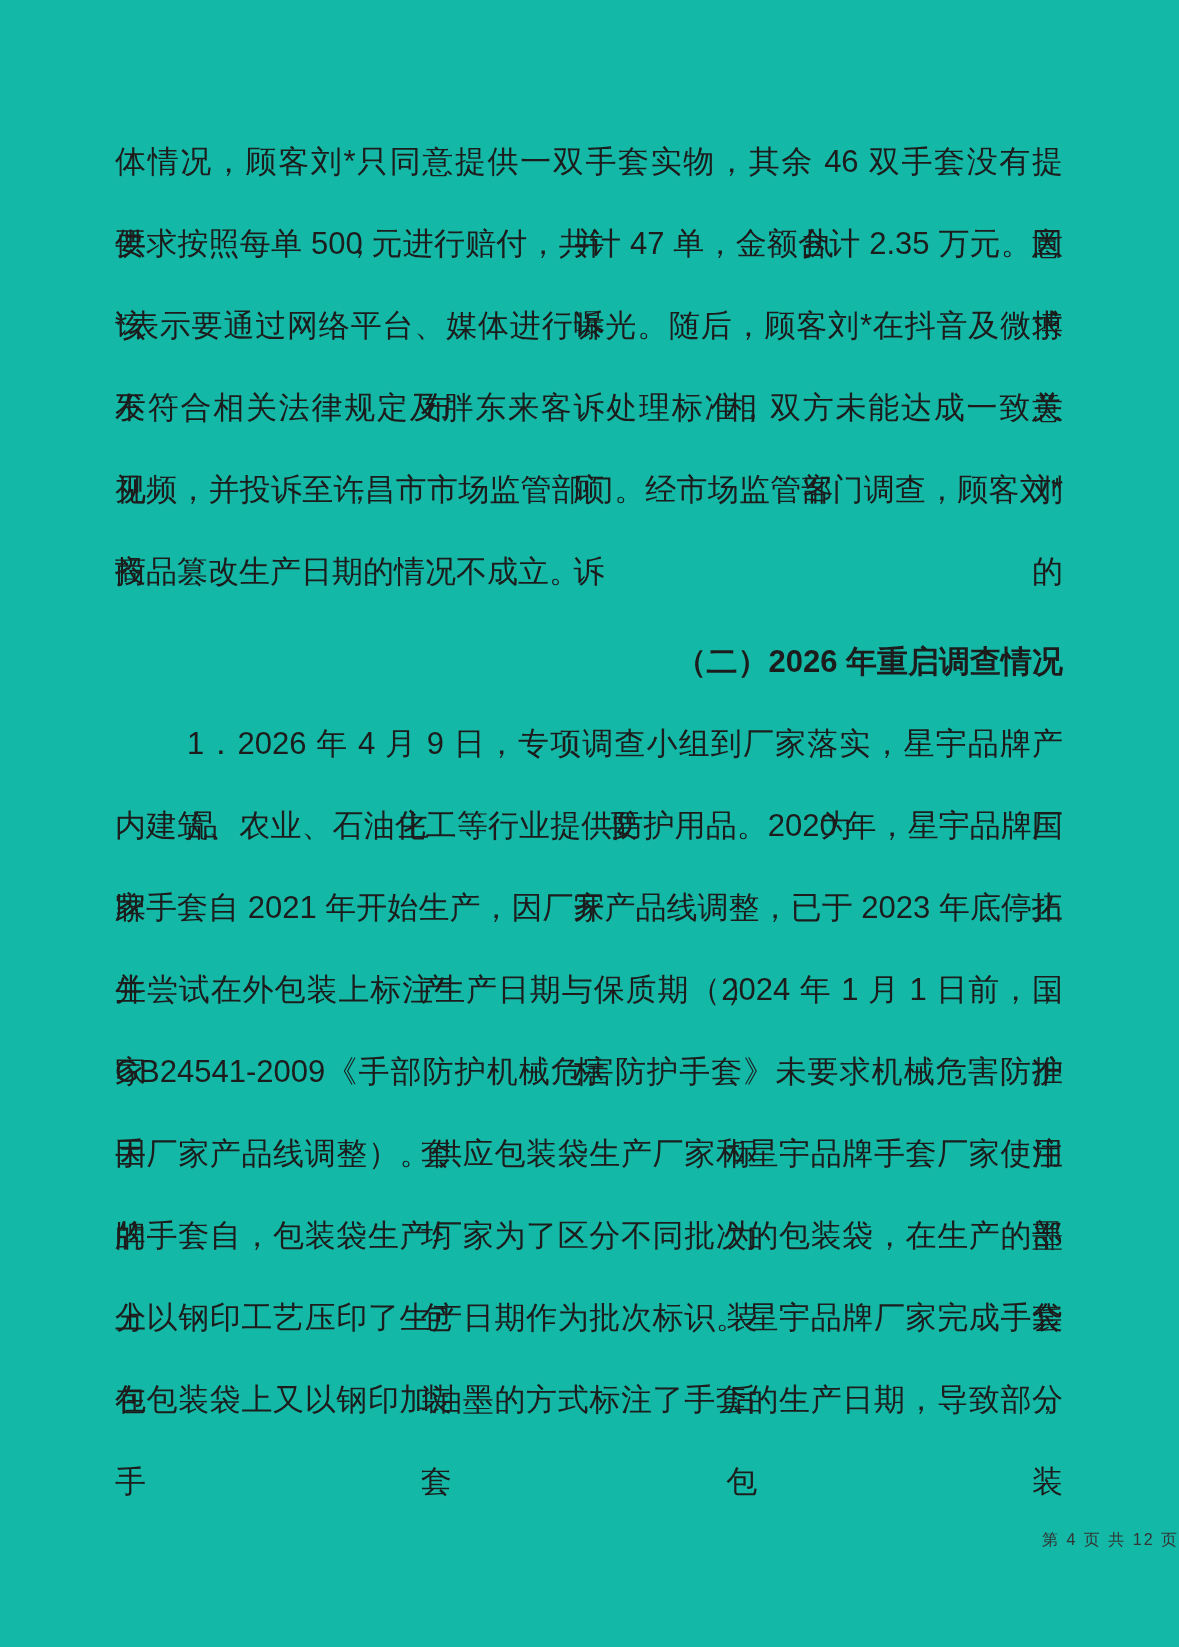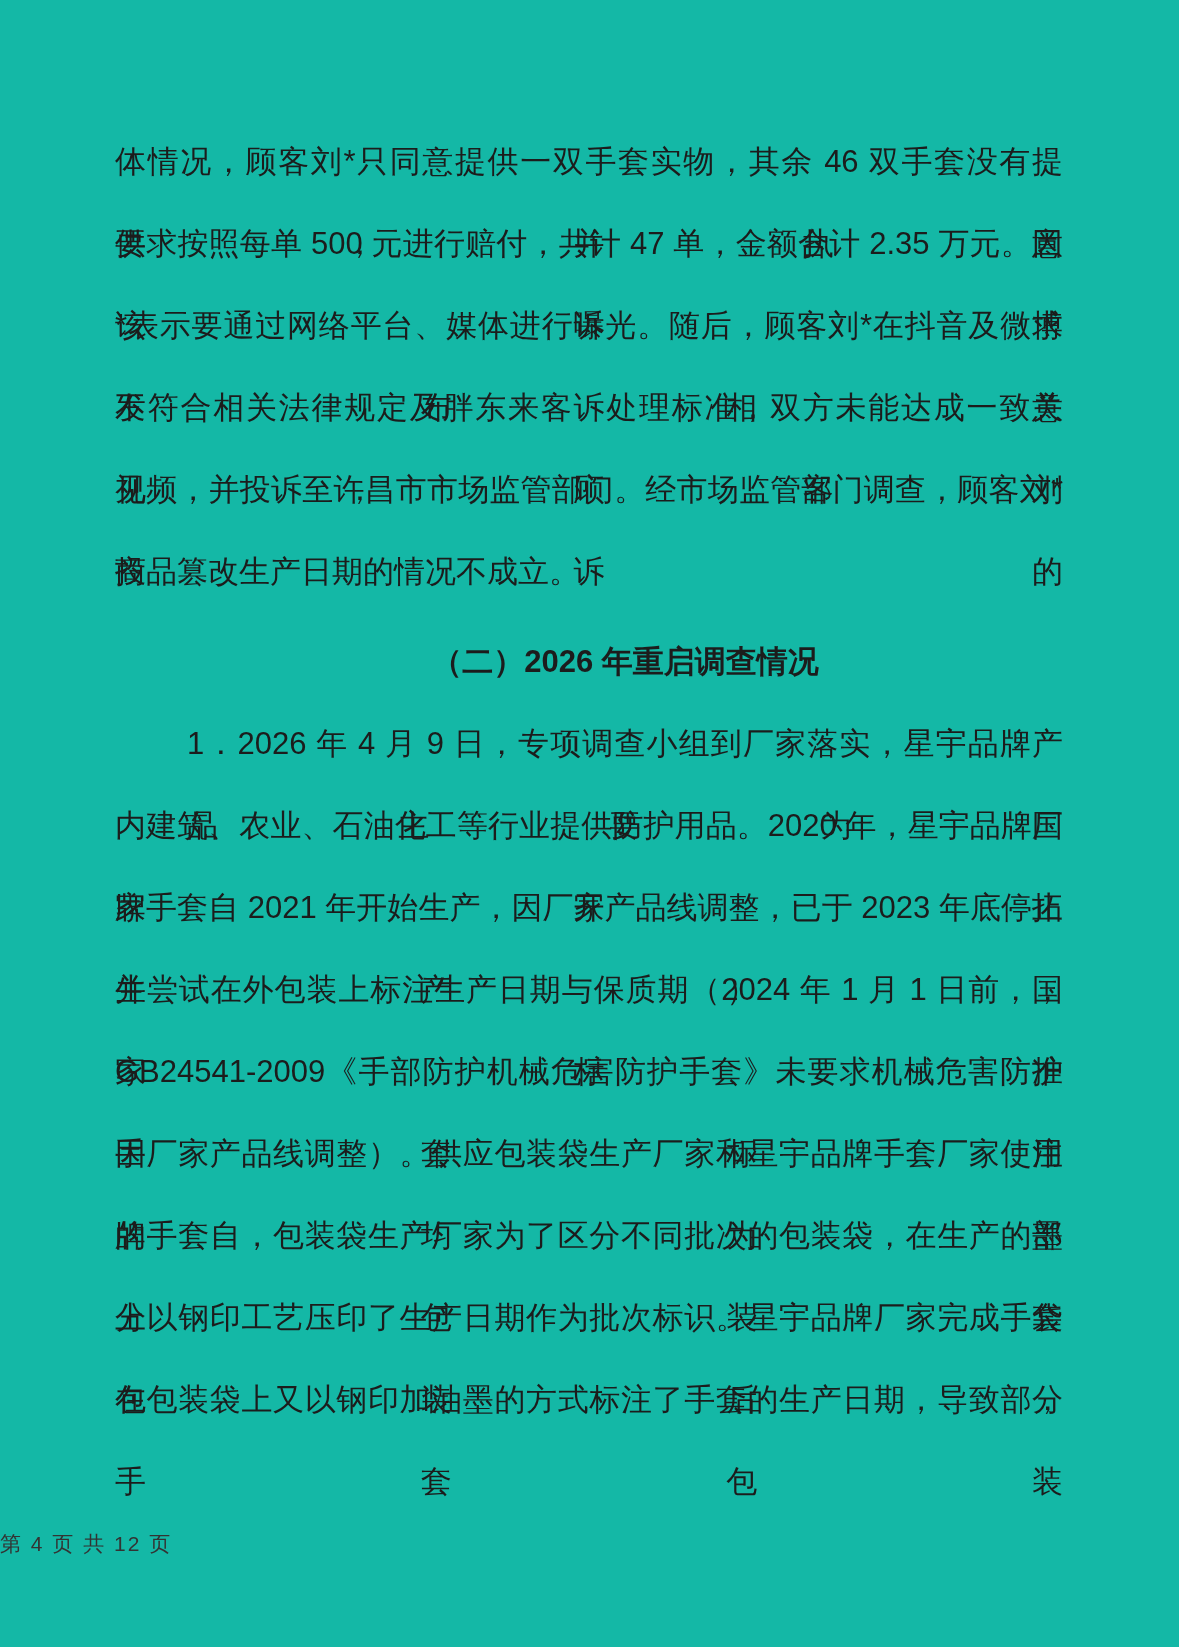--- a/index.html
+++ b/index.html
@@ -32,35 +32,35 @@
   .line.justify {
     text-align: justify;
     text-align-last: justify;
   }
   .line.plain {
     text-align: left;
   }
   .line.heading {
     font-weight: 700;
     padding-left: 72px;
-    text-align: center;
+    text-align: right;
     margin-top: 8px;
   }
   .line.indent-justify {
     padding-left: 72px;
     text-align: justify;
     text-align-last: justify;
   }
   .footer {
     position: absolute;
     top: 1530px;
     left: 0;
     right: 0;
-    text-align: left;
-    font-size: 21px;
+    text-align: right;
+    font-size: 16px;
     letter-spacing: 2px;
     color: #333333;
   }
 </style>
 </head>
 <body>
 
 <div class="page">
   <div class="content">
       <div class="line justify">体情况，顾客刘*只同意提供一双手套实物，其余 46 双手套没有提供，并执意</div>

